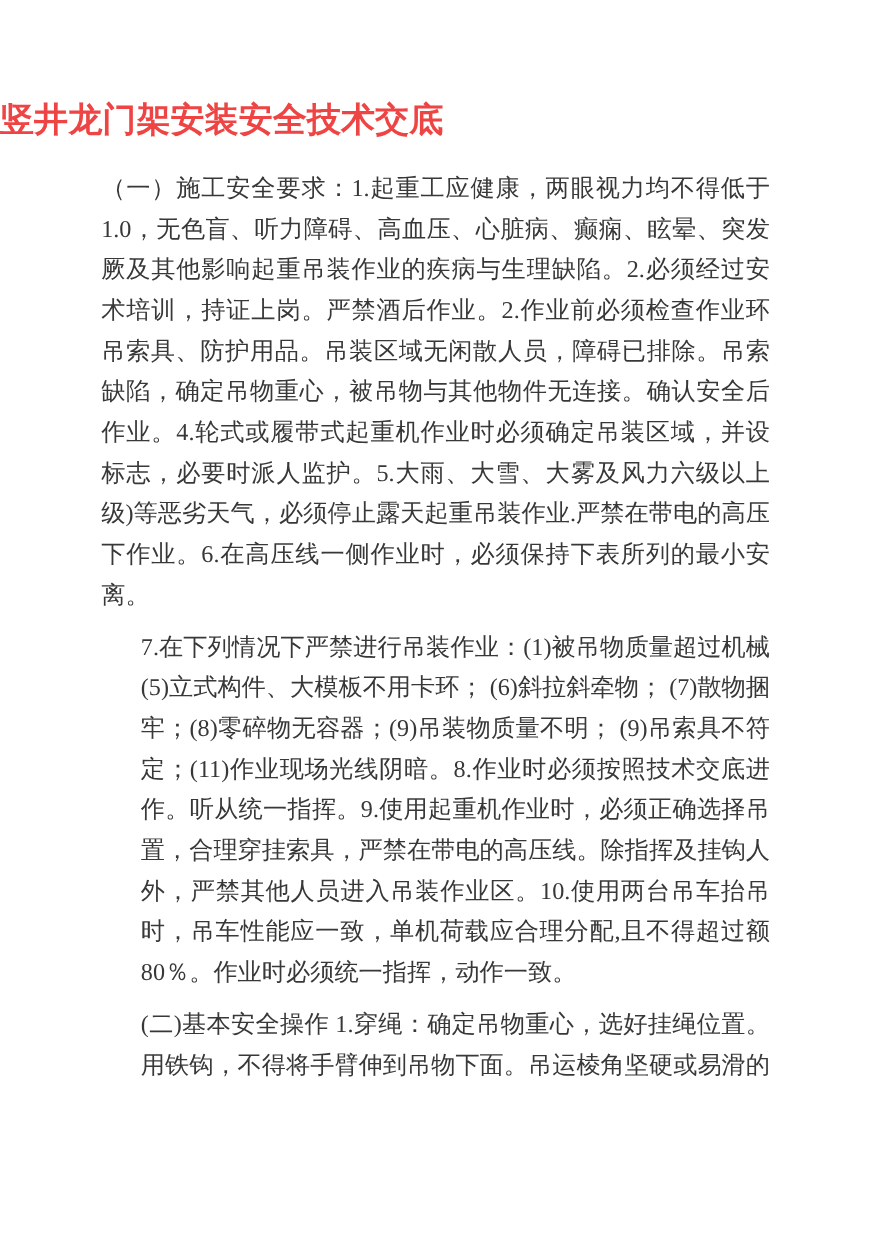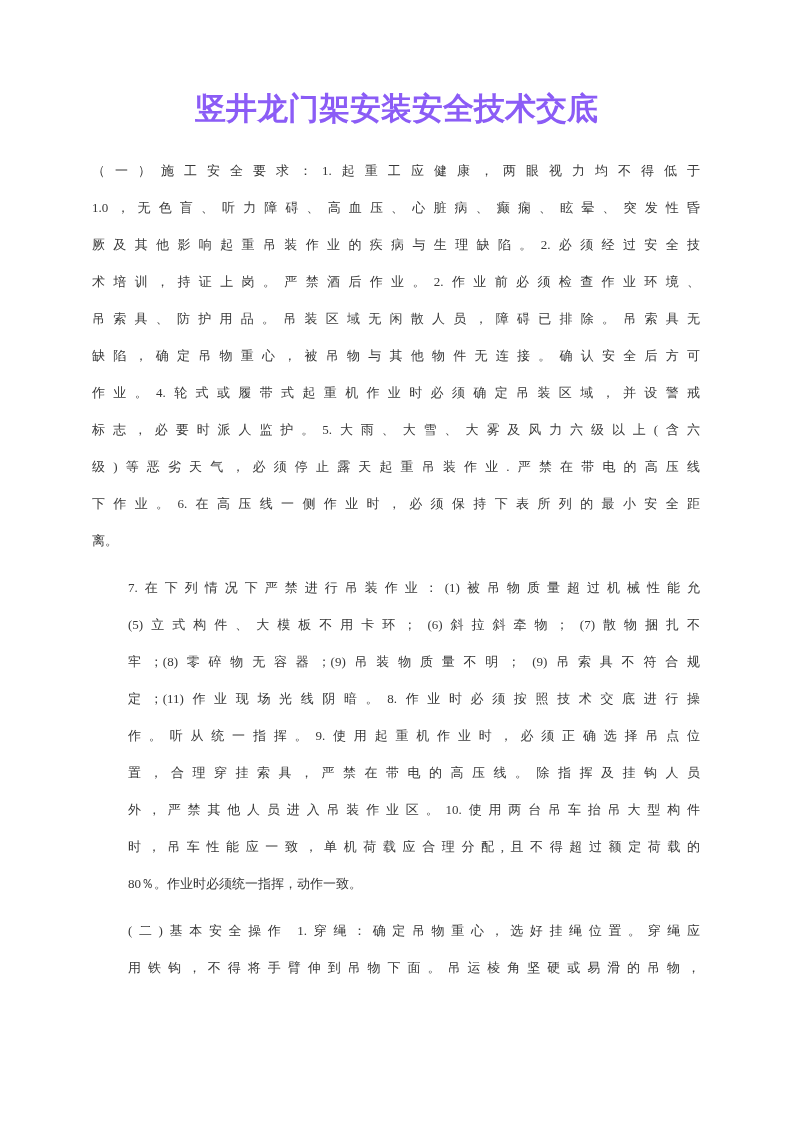--- a/index.html
+++ b/index.html
@@ -19,41 +19,40 @@
     position: absolute;
     inset: 0;
     background: #ffffff;
   }
   .title {
     position: absolute;
     top: 86px;
     left: 0;
     right: 0;
     margin: 0;
-    text-align: center;
     font-size: 31px;
     font-weight: bold;
     line-height: 46px;
-    color: #8b5cf6;
+    color: #ef4444;
     letter-spacing: 0px;
   }
   .content {
     position: absolute;
     top: 152px;
     left: 92px;
     width: 608px;
   }
   .para + .para {
     margin-top: 10px;
     margin-left: 36px;
   }
   .line {
     height: 37px;
     line-height: 37px;
-    font-size: 13px;
+    font-size: 22px;
     text-align: justify;
     text-align-last: justify;
     white-space: pre-wrap;
     overflow: hidden;
   }
   .line.end {
     text-align-last: left;
   }
 </style>
 </head>

